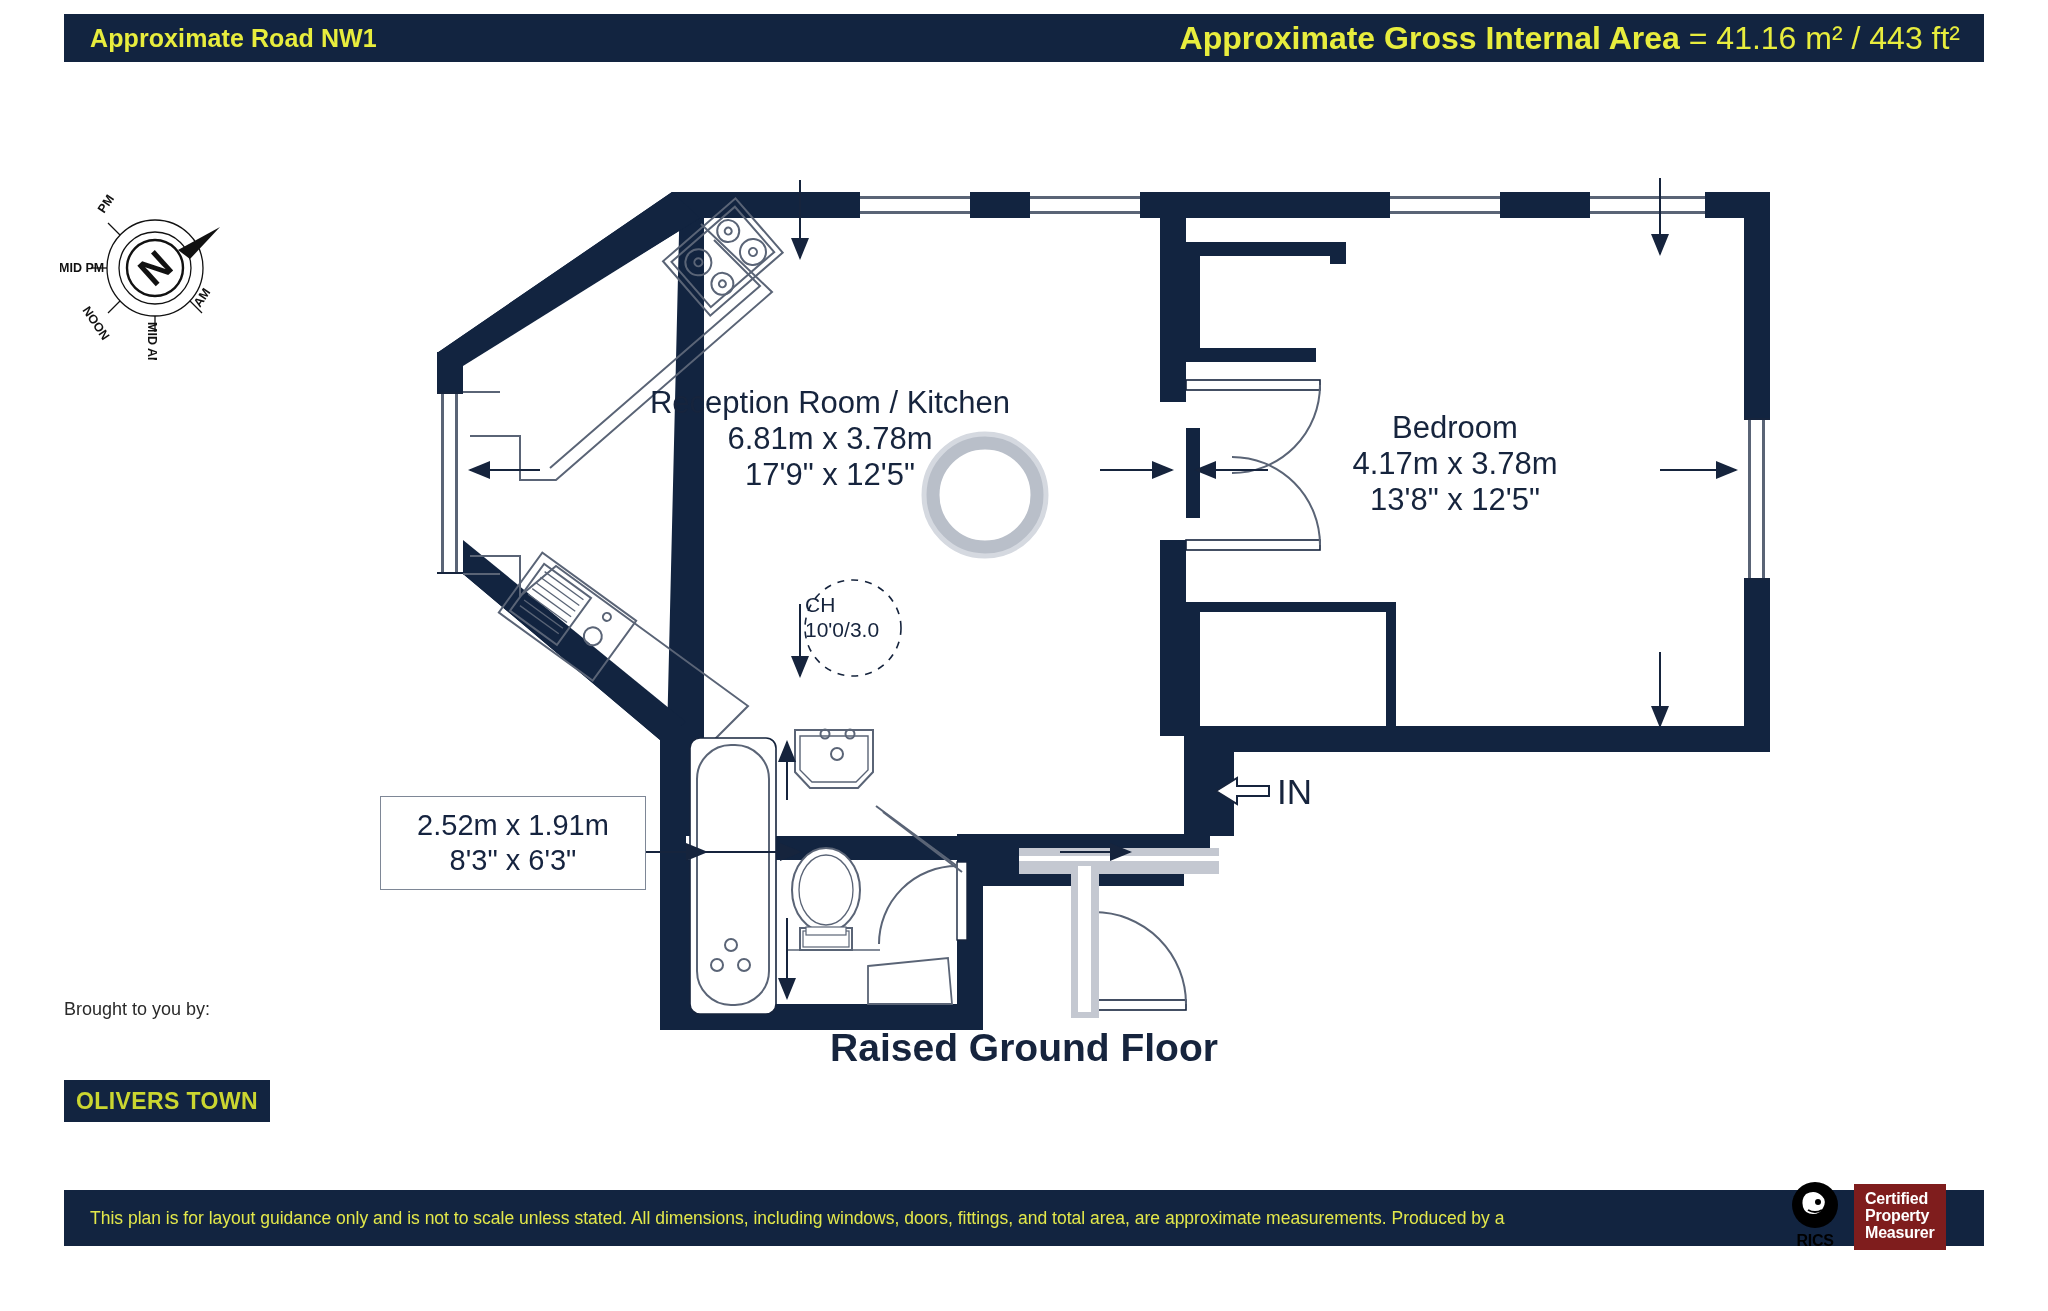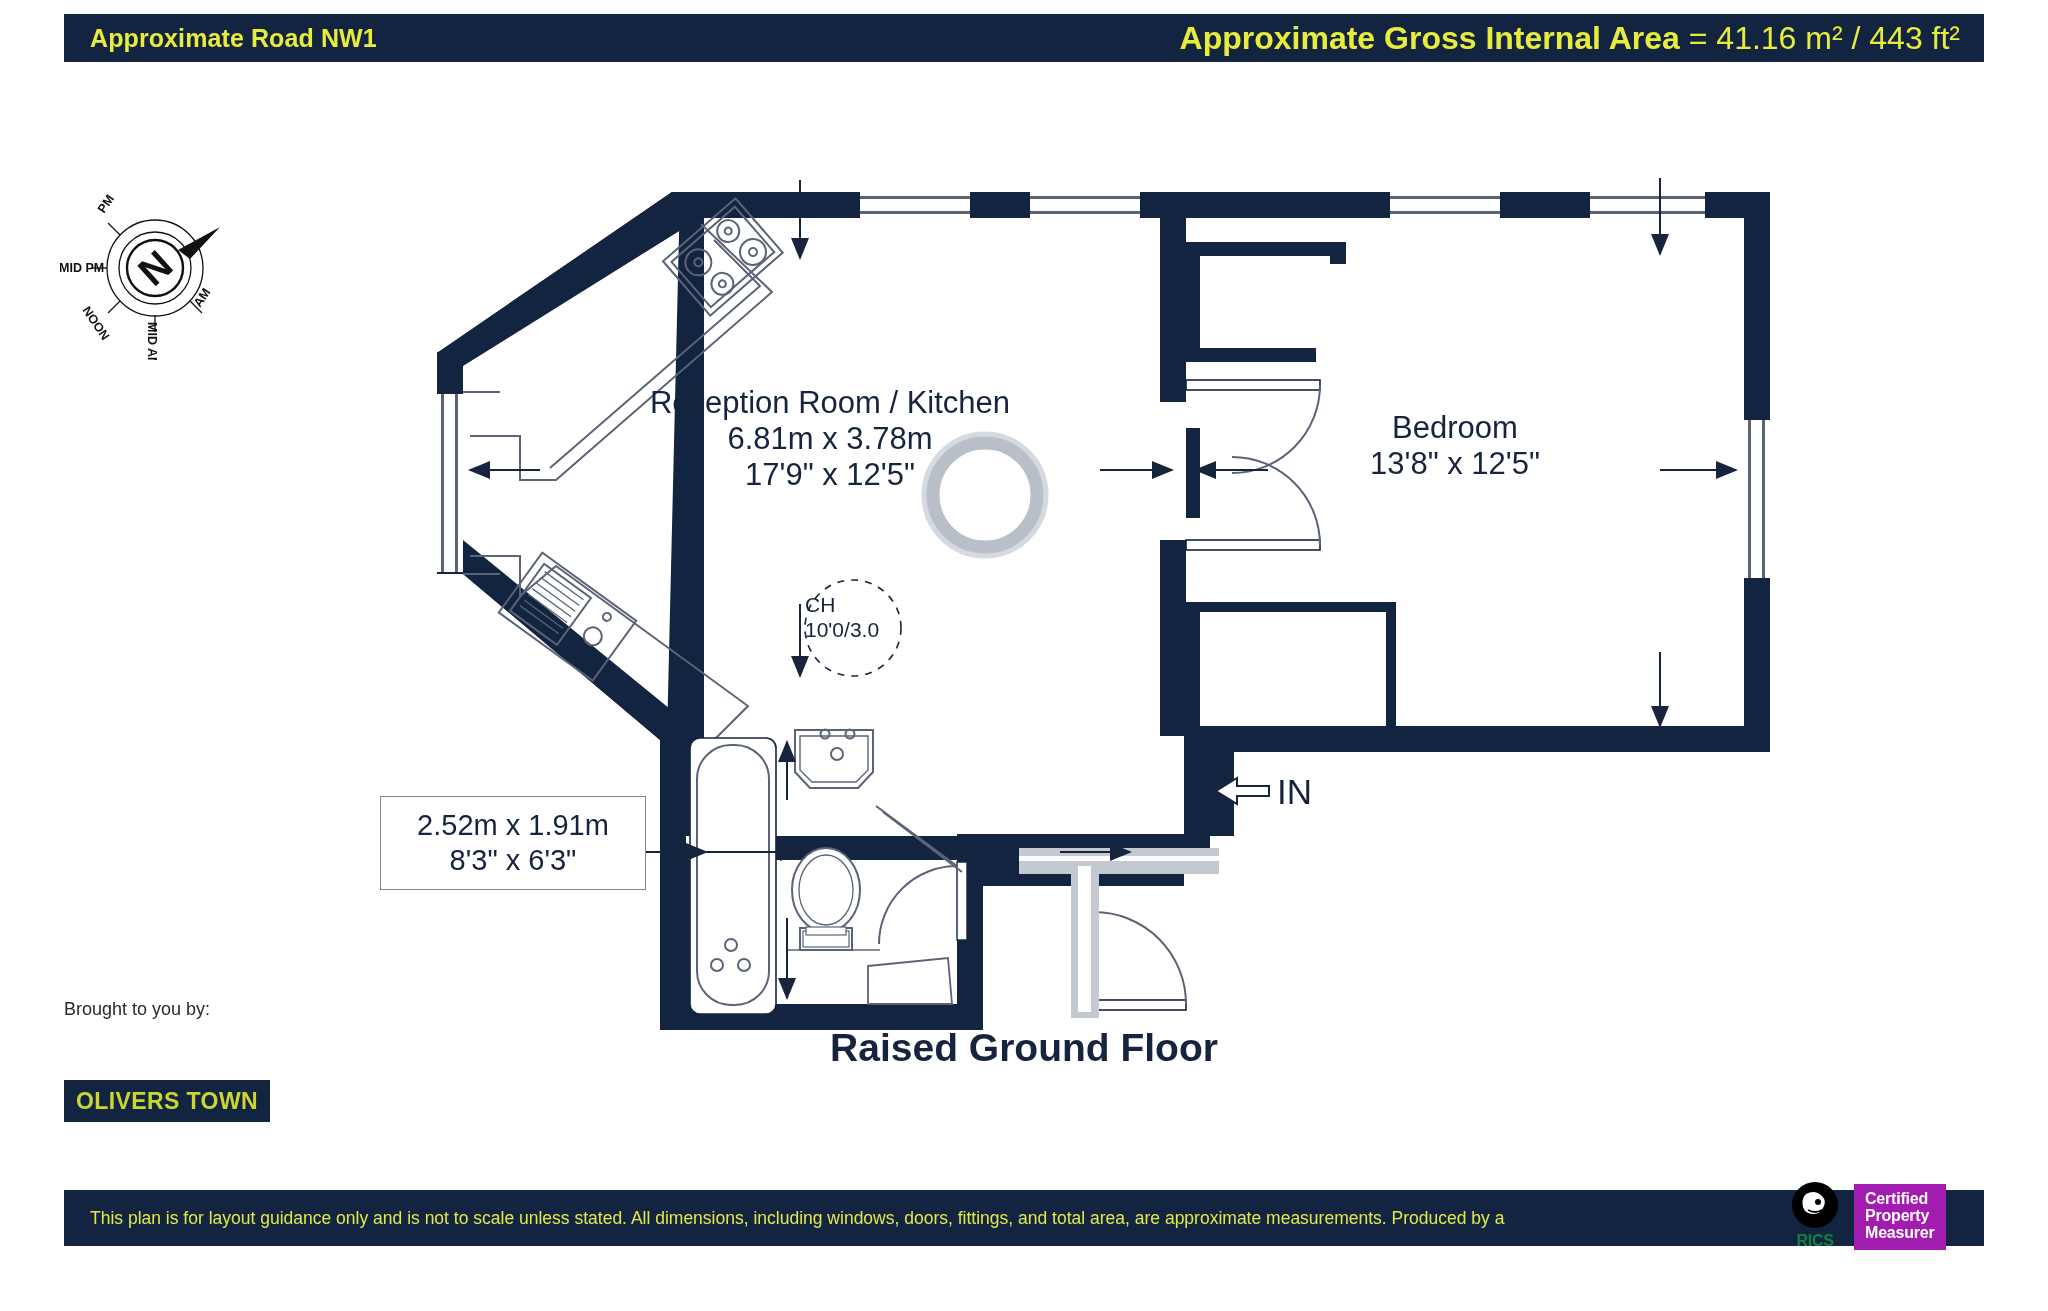--- a/index.html
+++ b/index.html
@@ -34,22 +34,22 @@
       font-size:39px;font-weight:bold;color:#16243d;}
   #brought{position:absolute;left:64px;top:999px;font-size:18px;color:#2a2a2a;}
   #agent-badge{position:absolute;left:64px;top:1072px;width:206px;height:42px;background:#122440;
       display:flex;align-items:center;justify-content:center;margin-top:8px;}
   #agent-name{color:#cbd630;font-size:23px;font-weight:bold;letter-spacing:.4px;}
 
   
   #rics-block{position:absolute;right:52px;top:1178px;width:212px;height:78px;display:flex;align-items:center;gap:8px;}
   #rics-mark{width:62px;height:74px;position:relative;}
   #rics-word{position:absolute;left:0;bottom:4px;width:62px;text-align:center;
-     font-size:16px;font-weight:bold;color:#15803d;letter-spacing:-.3px;}
-  #cpm-box{background:#a21caf;color:#fff;padding:7px 11px 8px 11px;line-height:1.06;}
+     font-size:16px;font-weight:bold;color:#000000;letter-spacing:-.3px;}
+  #cpm-box{background:#7f1d1d;color:#fff;padding:7px 11px 8px 11px;line-height:1.06;}
   #cpm-box div{font-size:16px;font-weight:bold;letter-spacing:-.2px;}
 </style>
 </head>
 <body>
 
 <div class="bar" id="header-bar">
   <span id="header-title">Approximate Road NW1</span>
   <span id="header-area"><b>Approximate Gross Internal Area</b> <span>= 41.16 m² / 443 ft²</span></span>
 </div>
 
@@ -335,20 +335,21 @@
 </svg>
 
 <div class="roomlabel" id="reception-label">
   <div>Reception Room / Kitchen</div>
   <div>6.81m x 3.78m</div>
   <div>17'9" x 12'5"</div>
 </div>
 
 <div class="roomlabel" id="bedroom-label">
   <div>Bedroom</div>
+  <div>4.17m x 3.78m</div>
   <div>13'8" x 12'5"</div>
 </div>
 
 <div class="roomlabel" id="ch-label">
   <div>CH</div>
   <div>10'0/3.0</div>
 </div>
 
 <div id="bath-dims">
   <div>2.52m x 1.91m</div>

